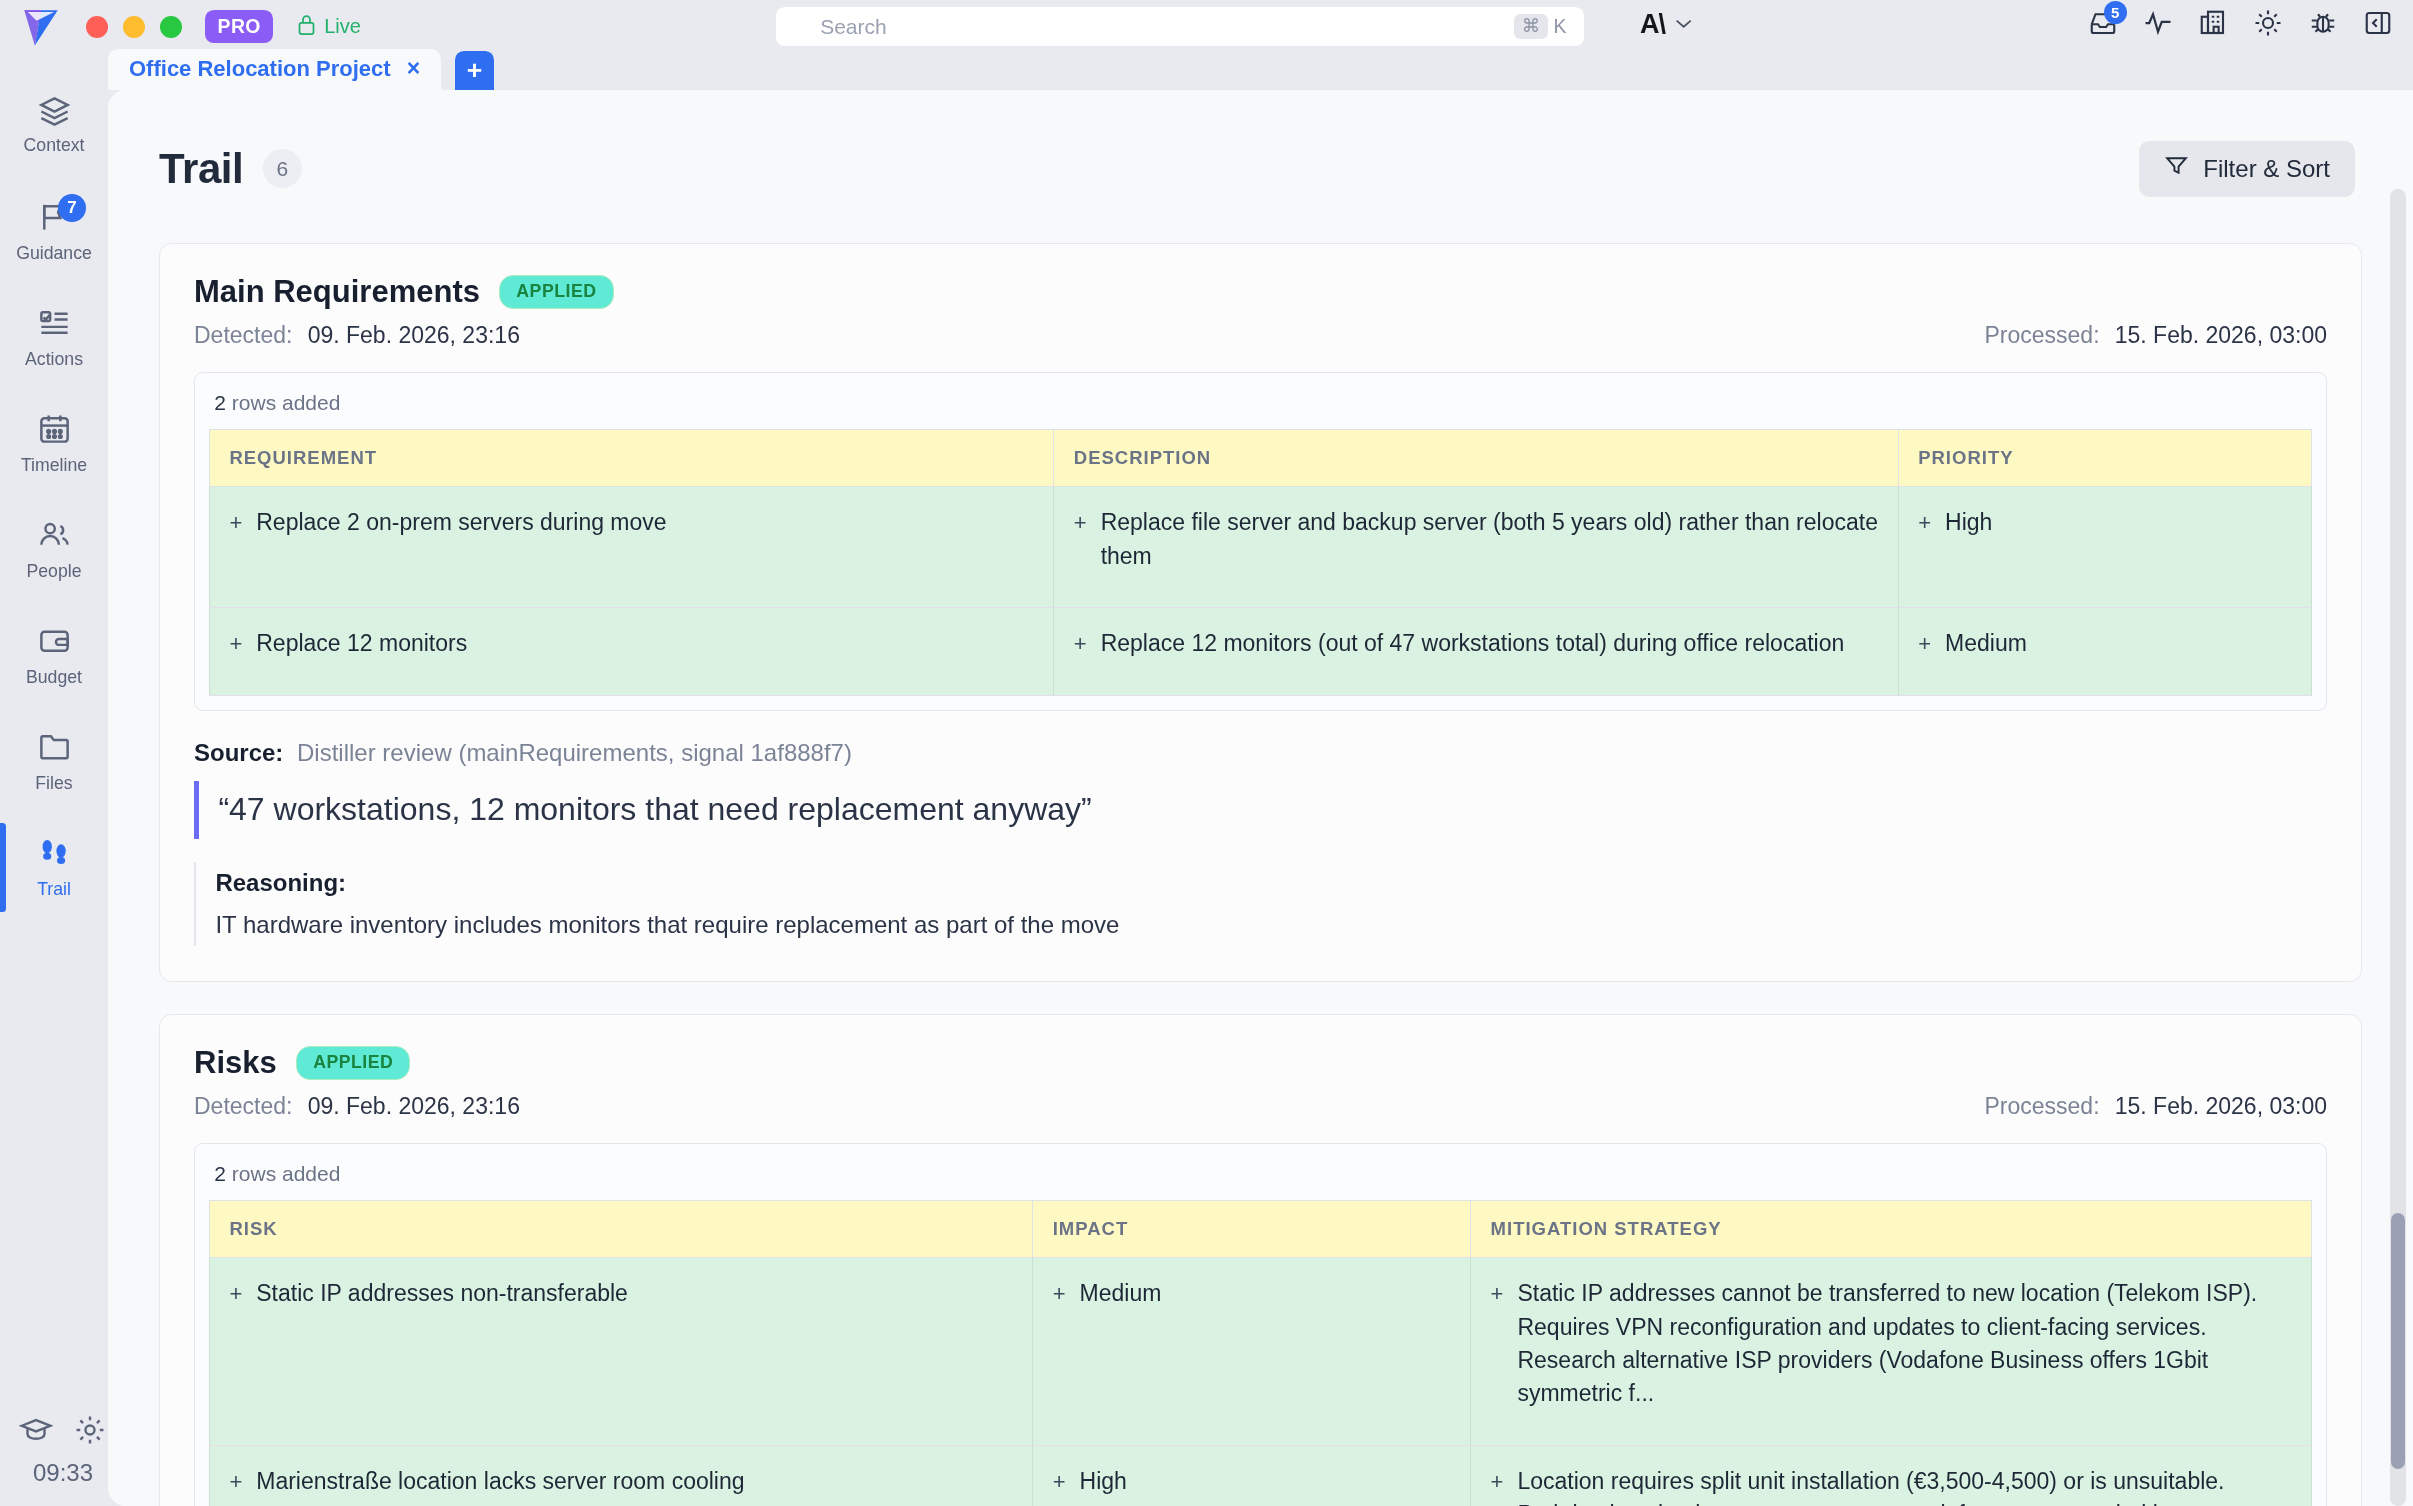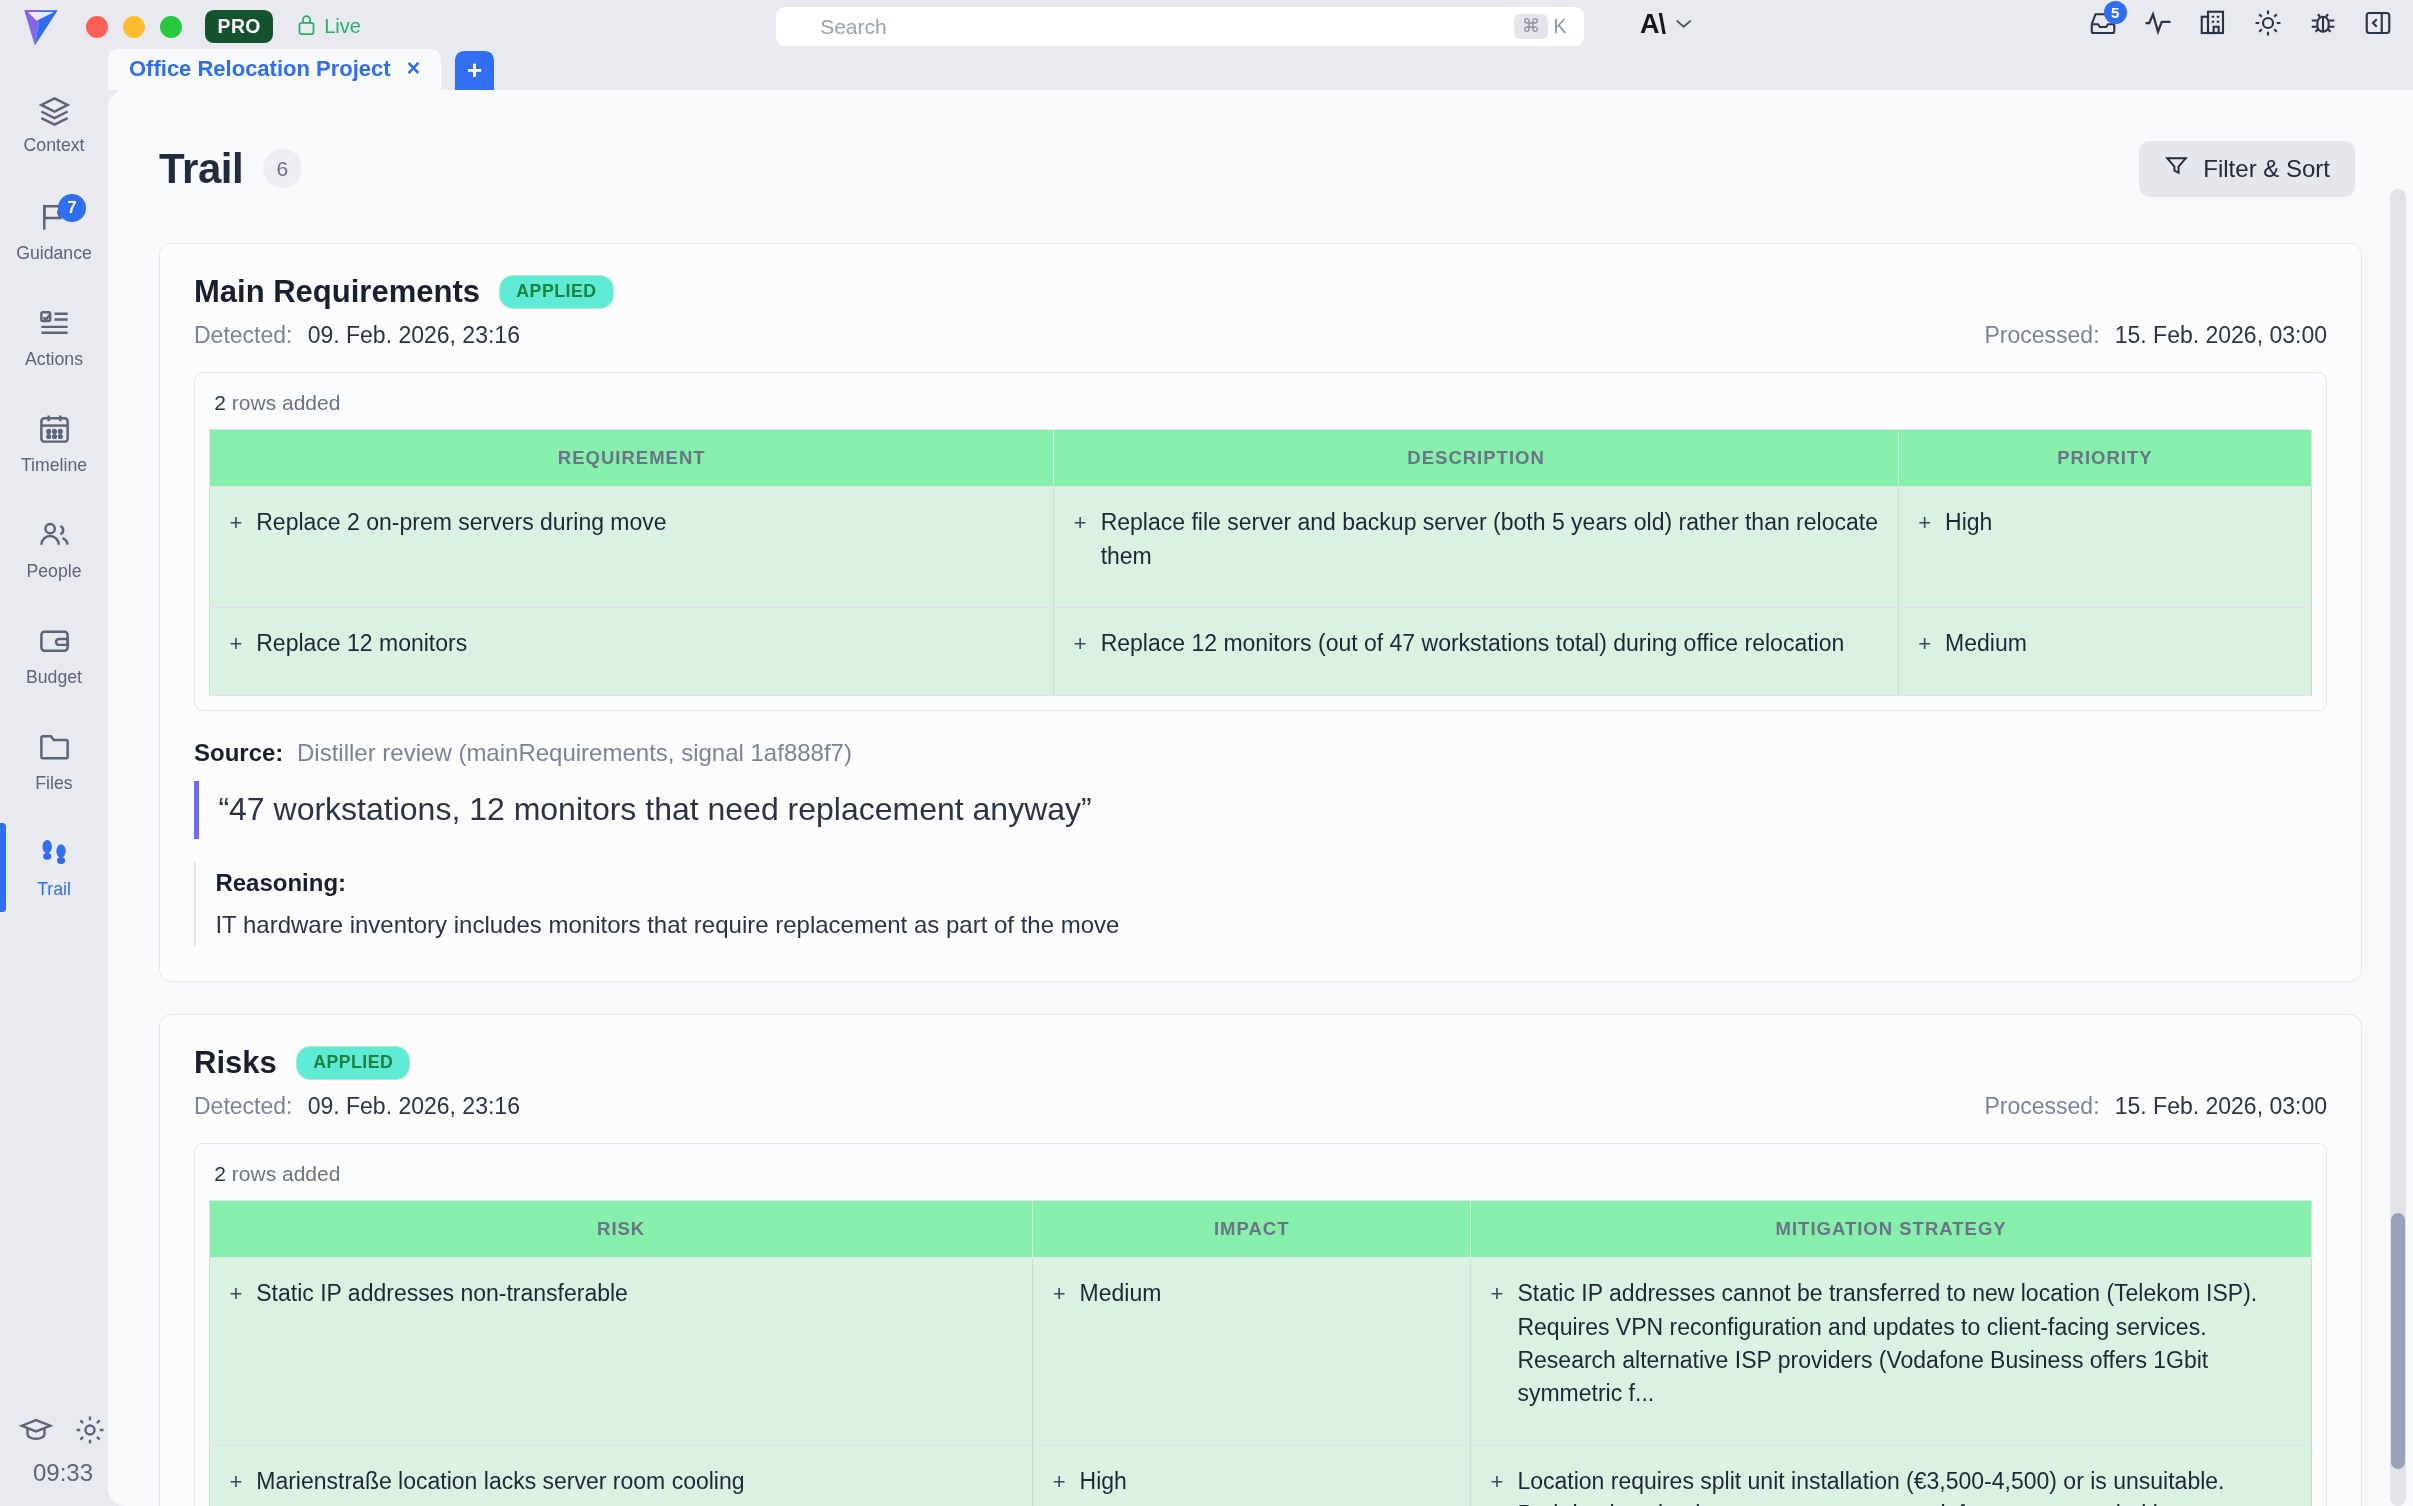--- a/index.html
+++ b/index.html
@@ -26,21 +26,21 @@
   }
   .app-logo { width: 51px; height: 46px; margin-left: 7px; display:flex; align-items:center; justify-content:center;}
   .traffic { display: flex; align-items: center; gap: 15px; margin-left: 19.4px; }
   .dot { width: 22px; height: 22px; border-radius: 50%; }
   .dot.red { background: #ff5f57; }
   .dot.yellow { background: #febc2e; }
   .dot.green { background: #28c840; }
 
   .pro-badge {
     margin-left: 23px;
-    background: #14532d; color: #fff;
+    background: #8b5cf6; color: #fff;
     font-size: 19.4px; font-weight: bold; letter-spacing: 0.4px;
     padding: 5.3px 12.4px; border-radius: 8.8px;
   }
   .live-wrap {
     margin-left: 23px; display: flex; align-items: center; gap: 7px;
     color: #22b06a; font-size: 20px;
   }
 
   .search-wrap {
     position: absolute; left: 776px; top: 7px;
@@ -189,22 +189,22 @@
     margin-top: 23px;
     border: 0.9px solid #e3e6ec; border-radius: 8.8px;
     background: #fbfcfd;
     padding: 12.4px 14px 14px 14px;
   }
   .rows-added { font-size: 21px; color: #6b7387; margin: 5.3px 3.5px 14px 5.3px; }
   .rows-added .n { color: #2b3446; }
 
   table.dt { width: 100%; border-collapse: collapse; table-layout: fixed; }
   table.dt th {
-    background: #86efac;
-    text-align: center;
+    background: #fef9c3;
+    text-align: left;
     font-size: 18.5px; font-weight: bold; letter-spacing: 1px;
     color: #6b7387;
     padding: 17px 19.4px;
     border: 0.9px solid #dfe2e9;
   }
   table.dt td {
     background: #d9f2e1;
     border: 0.9px solid #e6dfe9;
     border-left-color:#ccdfd3; border-right-color:#ccdfd3;
     padding: 19.4px 19.4px 34px 19.4px;

